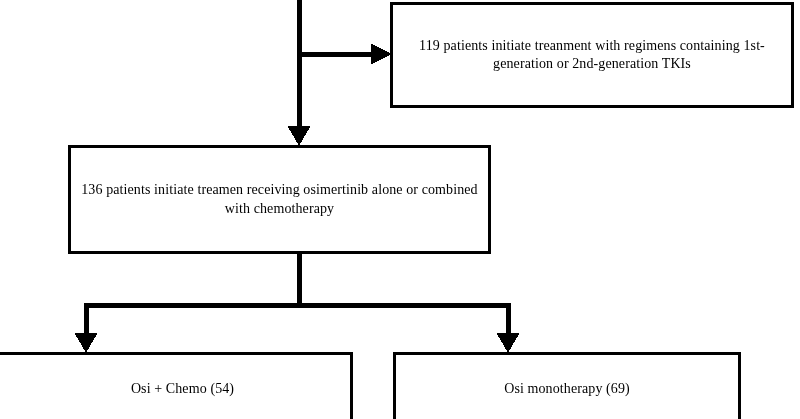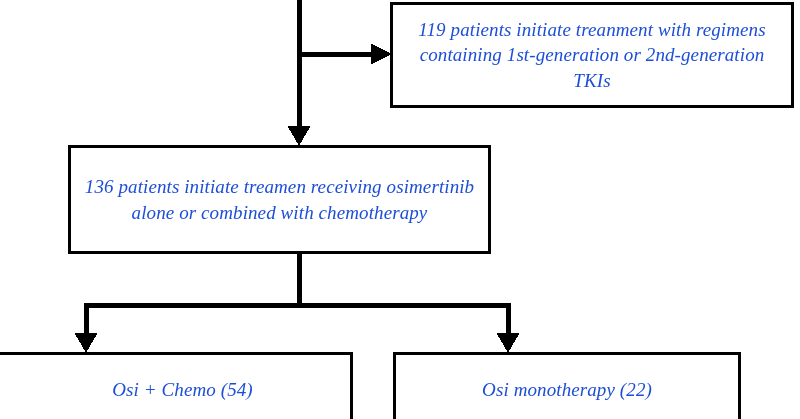--- a/index.html
+++ b/index.html
@@ -34,25 +34,24 @@
     align-items: center;
     justify-content: center;
     text-align: center;
     z-index: 2;
   }
   .flow-box .box-text {
     display: block;
     width: 100%;
     padding: 0 10px;
     box-sizing: border-box;
-    color: #1d4ed8;
-    font-size: 19px;
+    color: #000000;
+    font-size: 14px;
     line-height: 1.32;
     letter-spacing: 0.1px;
-    font-style: italic;
   }
   
   #box-tki {
     left: 390px;
     top: 2px;
     width: 404px;
     height: 106px;
   }
   
   #box-osimertinib {
@@ -112,16 +111,16 @@
 
   <div class="flow-box" id="box-osimertinib">
     <span class="box-text">136 patients initiate treamen receiving osimertinib alone or combined with chemotherapy</span>
   </div>
 
   <div class="flow-box" id="box-osi-chemo">
     <span class="box-text">Osi + Chemo (54)</span>
   </div>
 
   <div class="flow-box" id="box-osi-mono">
-    <span class="box-text">Osi monotherapy (22)</span>
+    <span class="box-text">Osi monotherapy (69)</span>
   </div>
 
 </div>
 
 </body></html>

